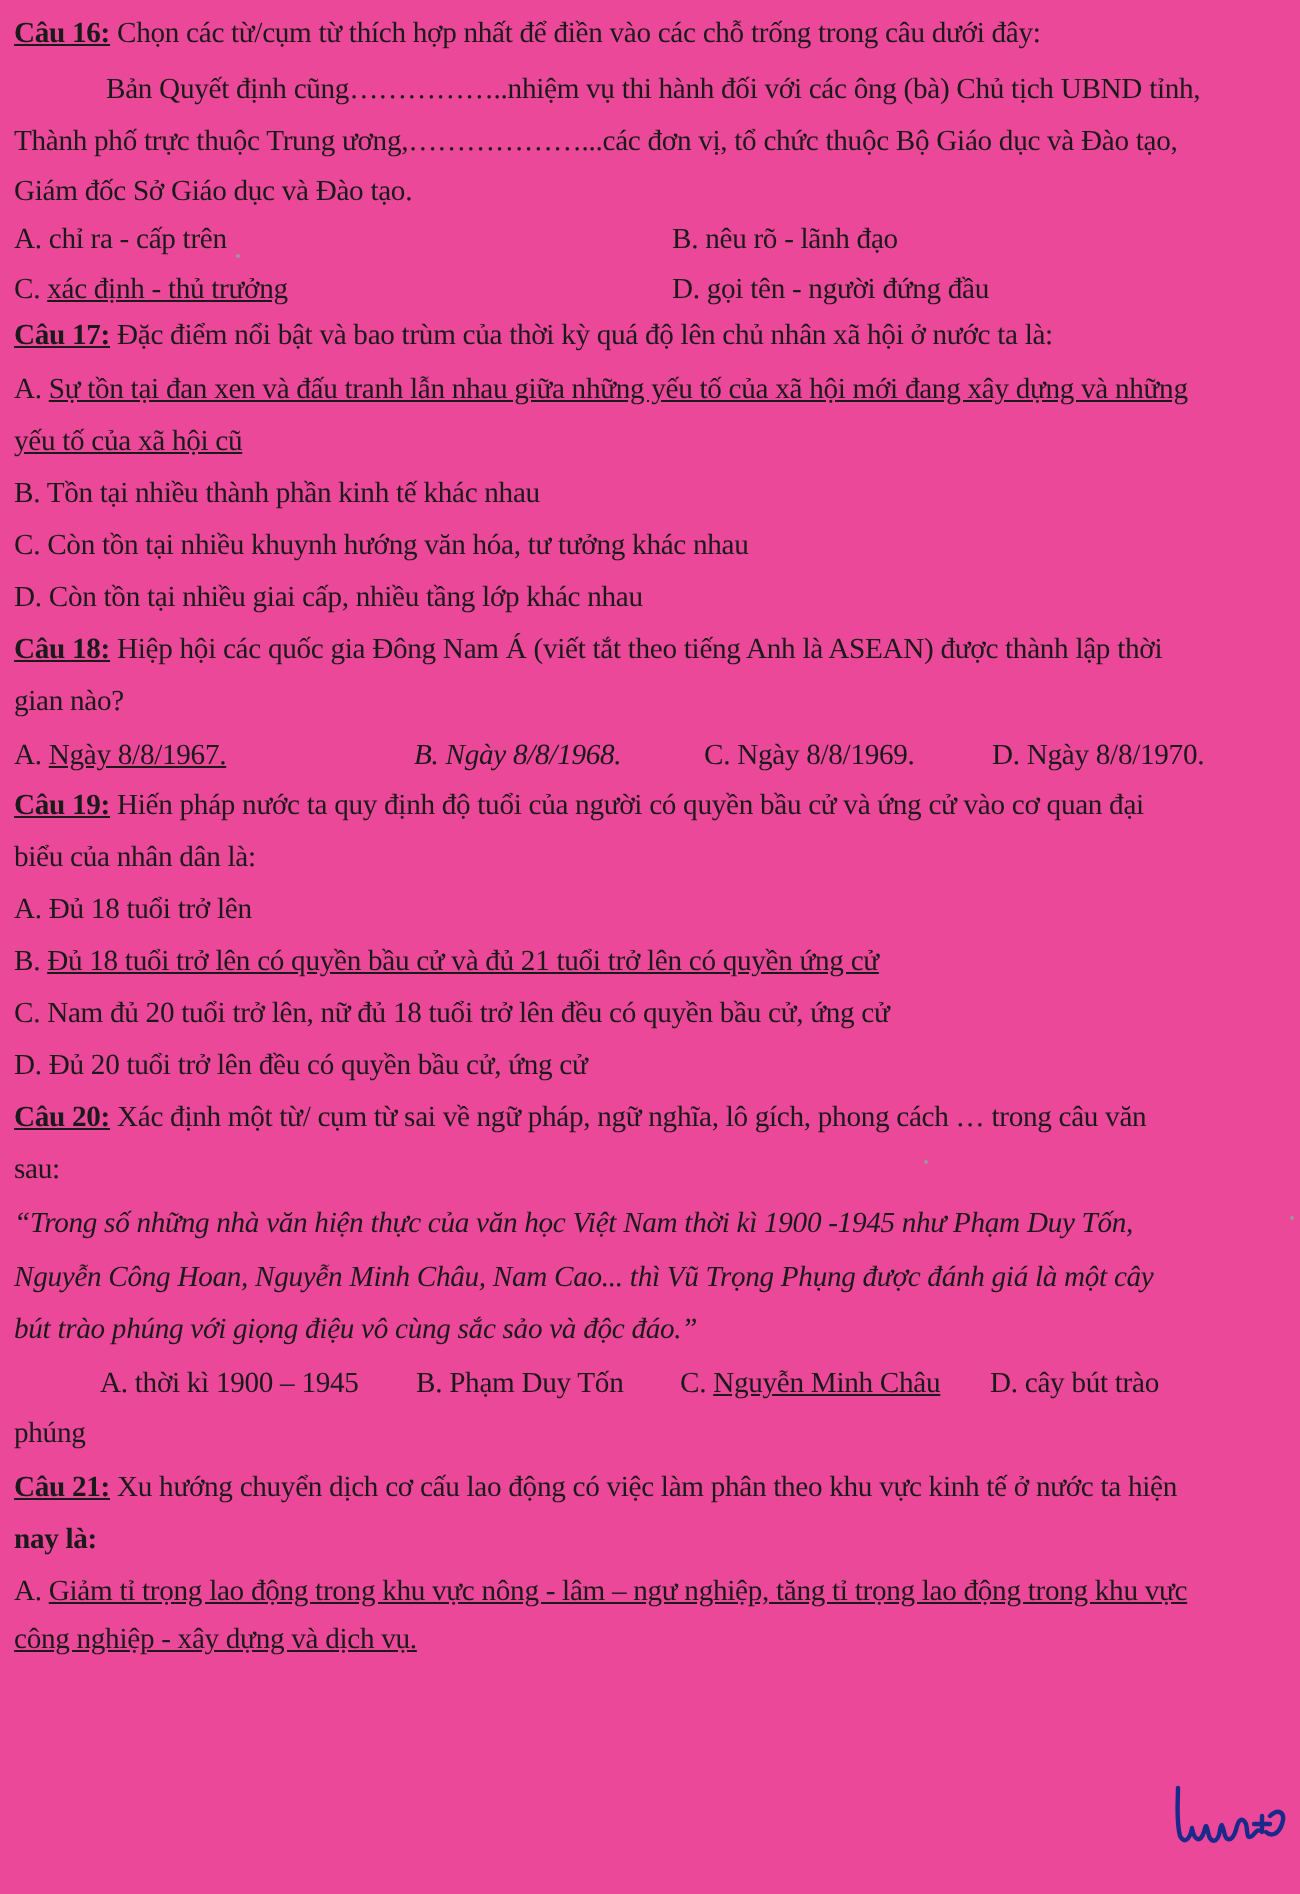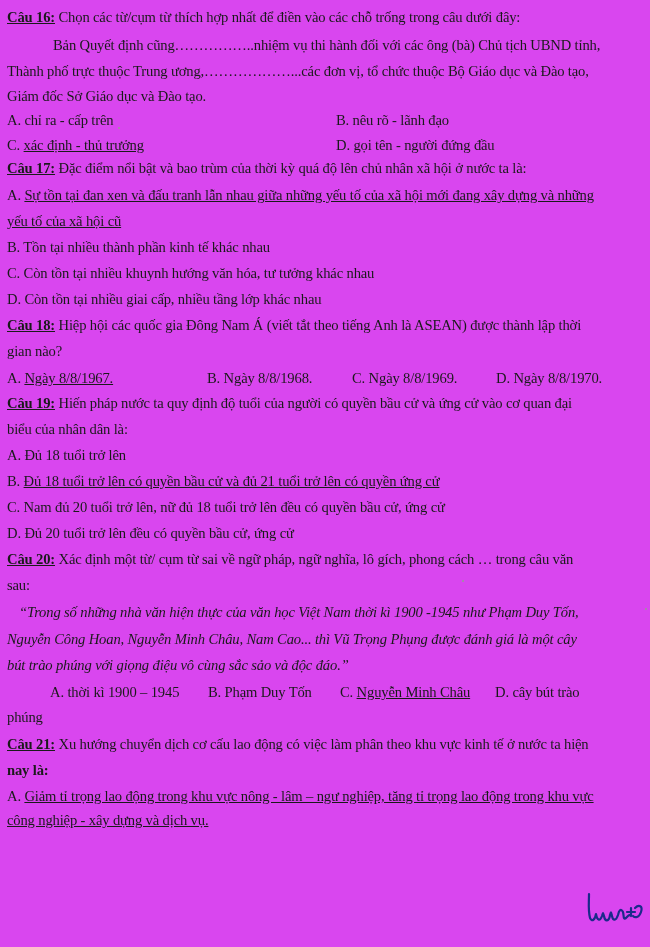--- a/index.html
+++ b/index.html
@@ -1,18 +1,18 @@
 <!DOCTYPE html>
 <html><head>
 <meta charset="utf-8">
 <style>
   html, body { margin: 0; padding: 0; background: #ffffff; }
   body { width: 650px; height: 947px; position: relative; overflow: hidden;
          font-family: "Liberation Serif", "DejaVu Serif", serif; color: #1a1a1a; }
-  .page { position: absolute; left: 0; top: 0; width: 650px; height: 947px; background: #d946ef; }
+  .page { position: absolute; left: 0; top: 0; width: 650px; height: 947px; background: #ec4899; }
   .ln { position: absolute; white-space: nowrap; font-size: 14.6px; line-height: 18px; letter-spacing: -0.15px; }
   .q { font-weight: bold; text-decoration: underline; }
   .u { text-decoration: underline; }
   .it { font-style: italic; }
   .sig { position: absolute; left: 585px; top: 888px; width: 62px; height: 40px; }
   .speck { position: absolute; width: 2px; height: 2px; background: #999; border-radius: 1px; }
 </style>
 </head>
 <body>
 
@@ -56,21 +56,21 @@
     <span>C. </span><span>Còn tồn tại nhiều khuynh hướng văn hóa, tư tưởng khác nhau</span>
   </div>
 
   <div class="ln" style="left:7px; top:316px;">
     <span class="q">Câu 18:</span><span> Hiệp hội các quốc gia Đông Nam Á (viết tắt theo tiếng Anh là ASEAN) được thành lập thời</span>
   </div>
   <div class="ln" style="left:7px; top:342px;">gian nào?</div>
   <div class="ln" style="left:7px; top:369px;">
     <span>A. </span><span class="u">Ngày 8/8/1967.</span>
   </div>
-  <div class="ln" style="left:207px; top:369px;">
+  <div class="ln" style="left:207px; top:369px;font-style:italic;">
     <span>B. </span><span>Ngày 8/8/1968.</span>
   </div>
   <div class="ln" style="left:352px; top:369px;">
     <span>C. </span><span>Ngày 8/8/1969.</span>
   </div>
   <div class="ln" style="left:496px; top:369px;">
     <span>D. </span><span>Ngày 8/8/1970.</span>
   </div>
 
   <div class="ln" style="left:7px; top:394px;">
@@ -87,21 +87,21 @@
     <span>C. </span><span>Nam đủ 20 tuổi trở lên, nữ đủ 18 tuổi trở lên đều có quyền bầu cử, ứng cử</span>
   </div>
   <div class="ln" style="left:7px; top:524px;">
     <span>D. </span><span>Đủ 20 tuổi trở lên đều có quyền bầu cử, ứng cử</span>
   </div>
 
   <div class="ln" style="left:7px; top:550px;">
     <span class="q">Câu 20:</span><span> Xác định một từ/ cụm từ sai về ngữ pháp, ngữ nghĩa, lô gích, phong cách … trong câu văn</span>
   </div>
   <div class="ln" style="left:7px; top:576px;">sau:</div>
-  <div class="ln it" style="left:19px; top:603px;">“Trong số những nhà văn hiện thực của văn học Việt Nam thời kì 1900 -1945 như Phạm Duy Tốn,</div>
+  <div class="ln it" style="left:7px; top:603px;">“Trong số những nhà văn hiện thực của văn học Việt Nam thời kì 1900 -1945 như Phạm Duy Tốn,</div>
   <div class="ln it" style="left:7px; top:630px;">Nguyễn Công Hoan, Nguyễn Minh Châu, Nam Cao... thì Vũ Trọng Phụng được đánh giá là một cây</div>
   <div class="ln it" style="left:7px; top:656px;">bút trào phúng với giọng điệu vô cùng sắc sảo và độc đáo.”</div>
   <div class="ln" style="left:50px; top:683px;">
     <span>A. </span><span>thời kì 1900 – 1945</span>
   </div>
   <div class="ln" style="left:208px; top:683px;">
     <span>B. </span><span>Phạm Duy Tốn</span>
   </div>
   <div class="ln" style="left:340px; top:683px;">
     <span>C. </span><span class="u">Nguyễn Minh Châu</span>

